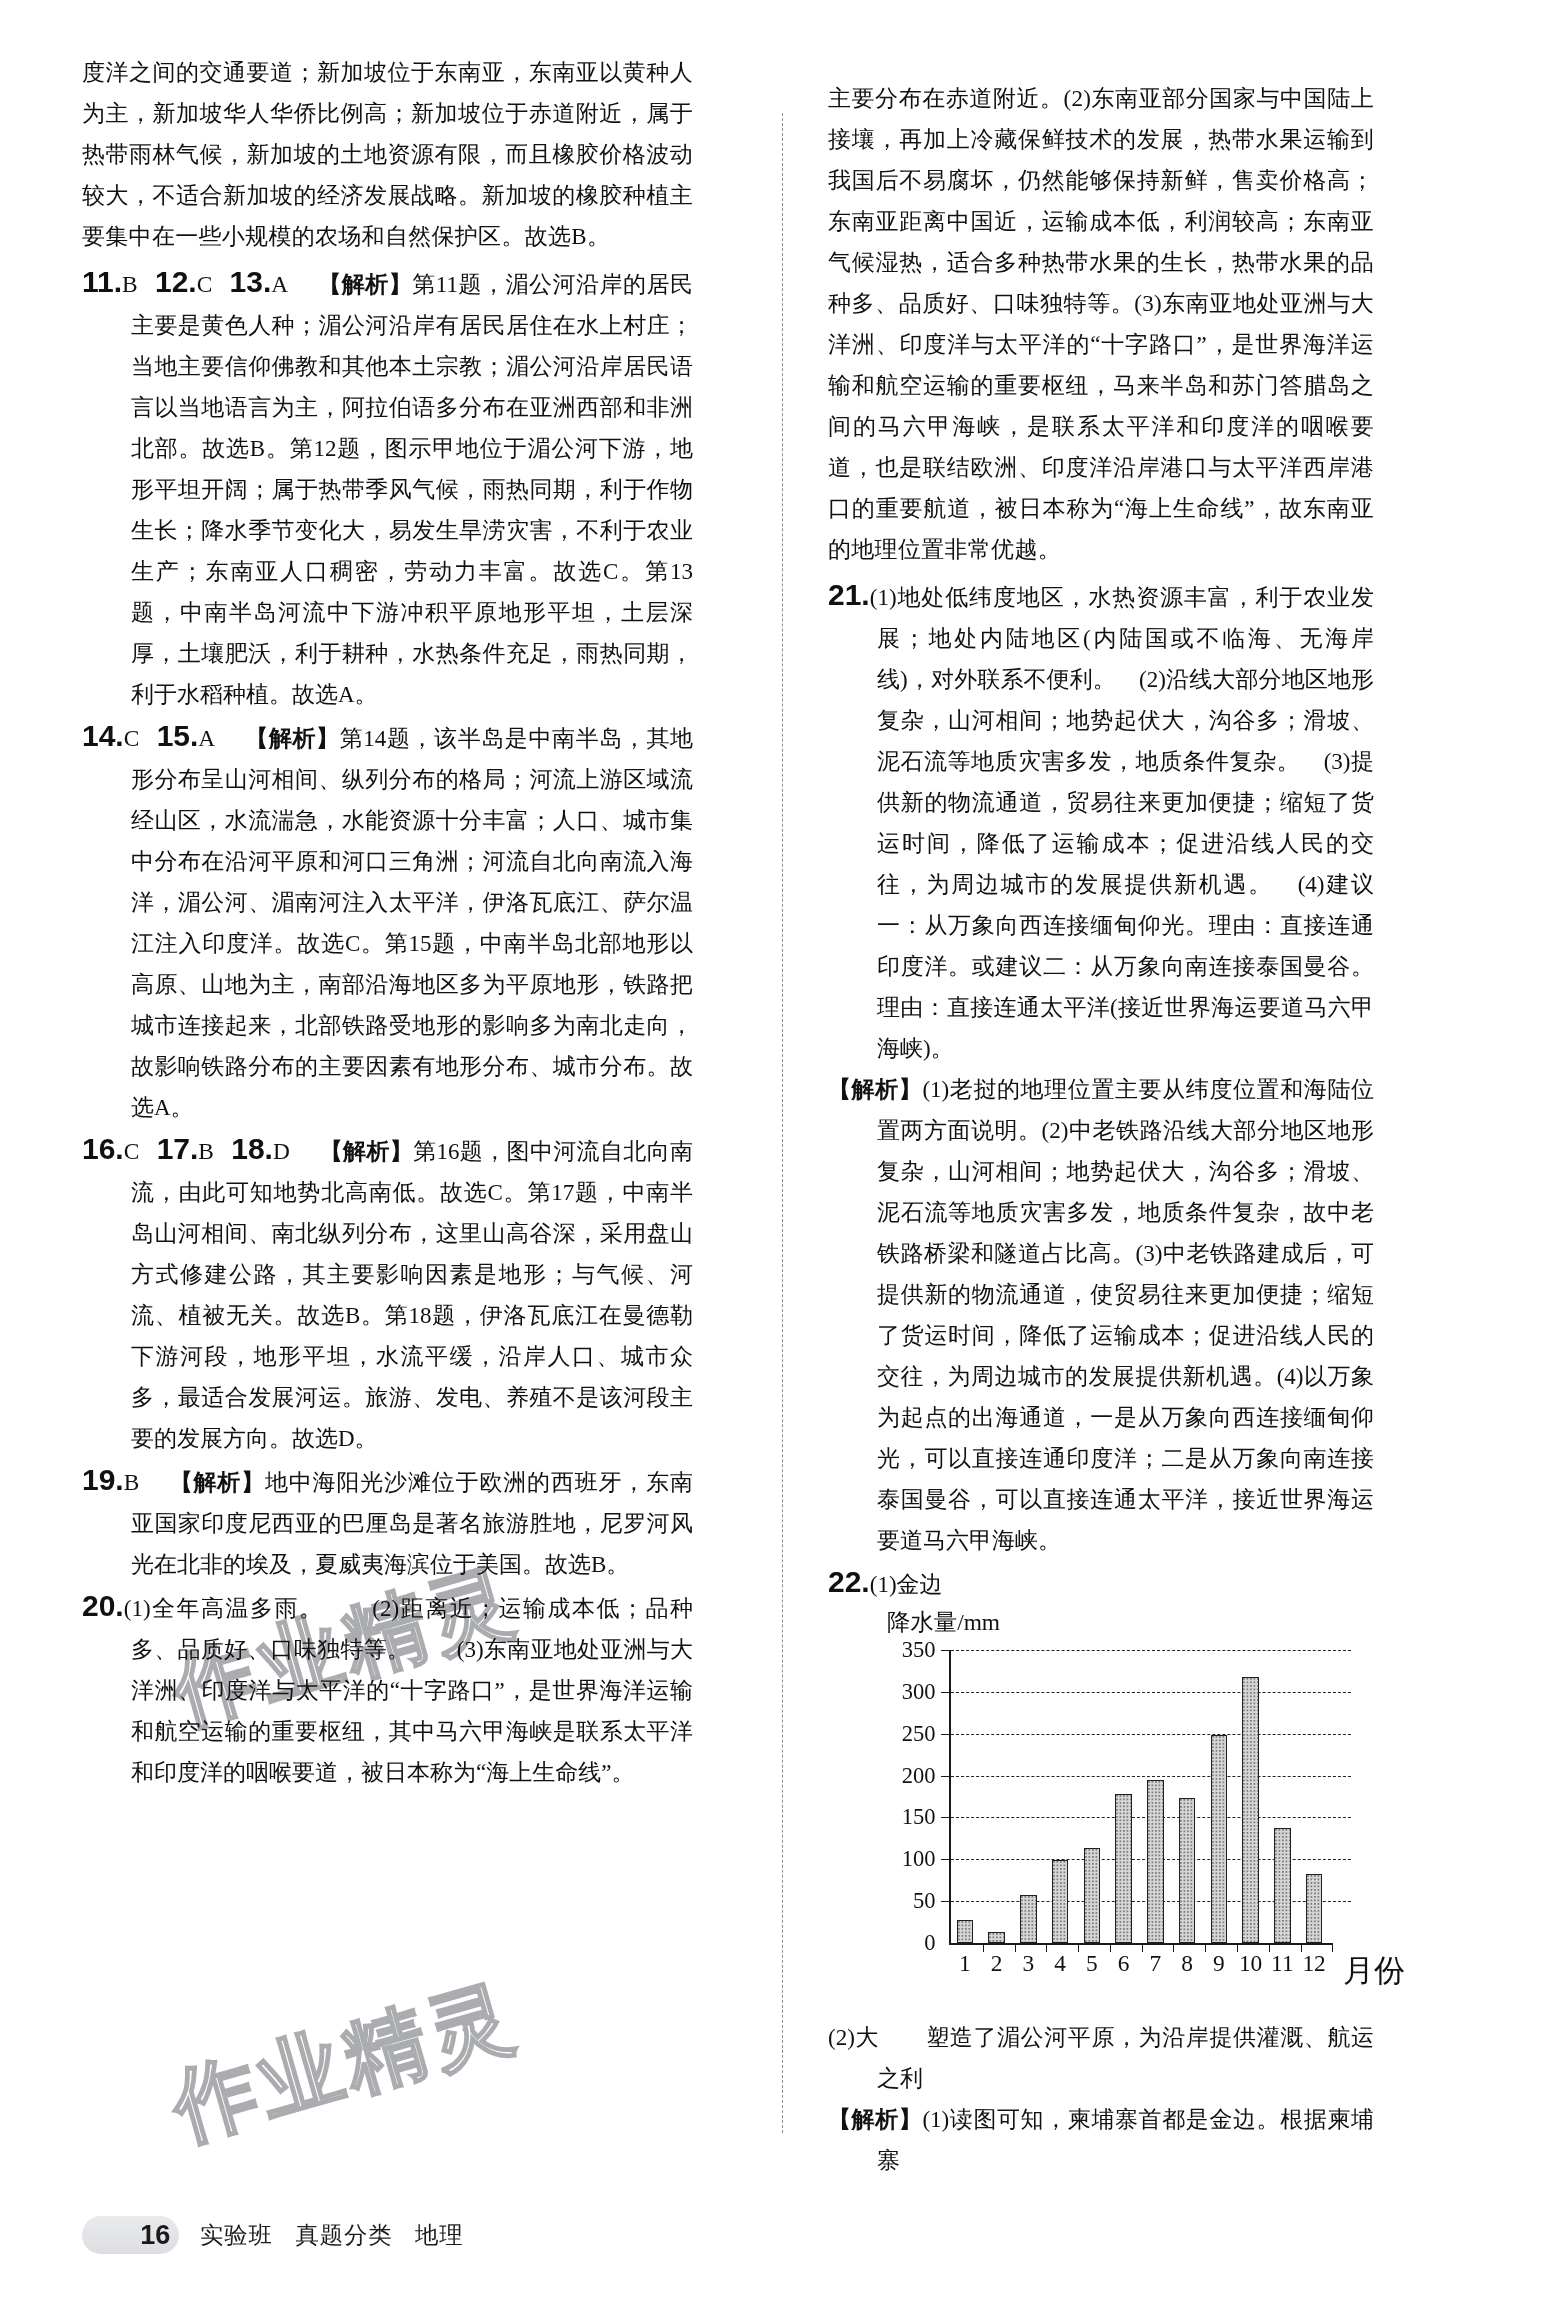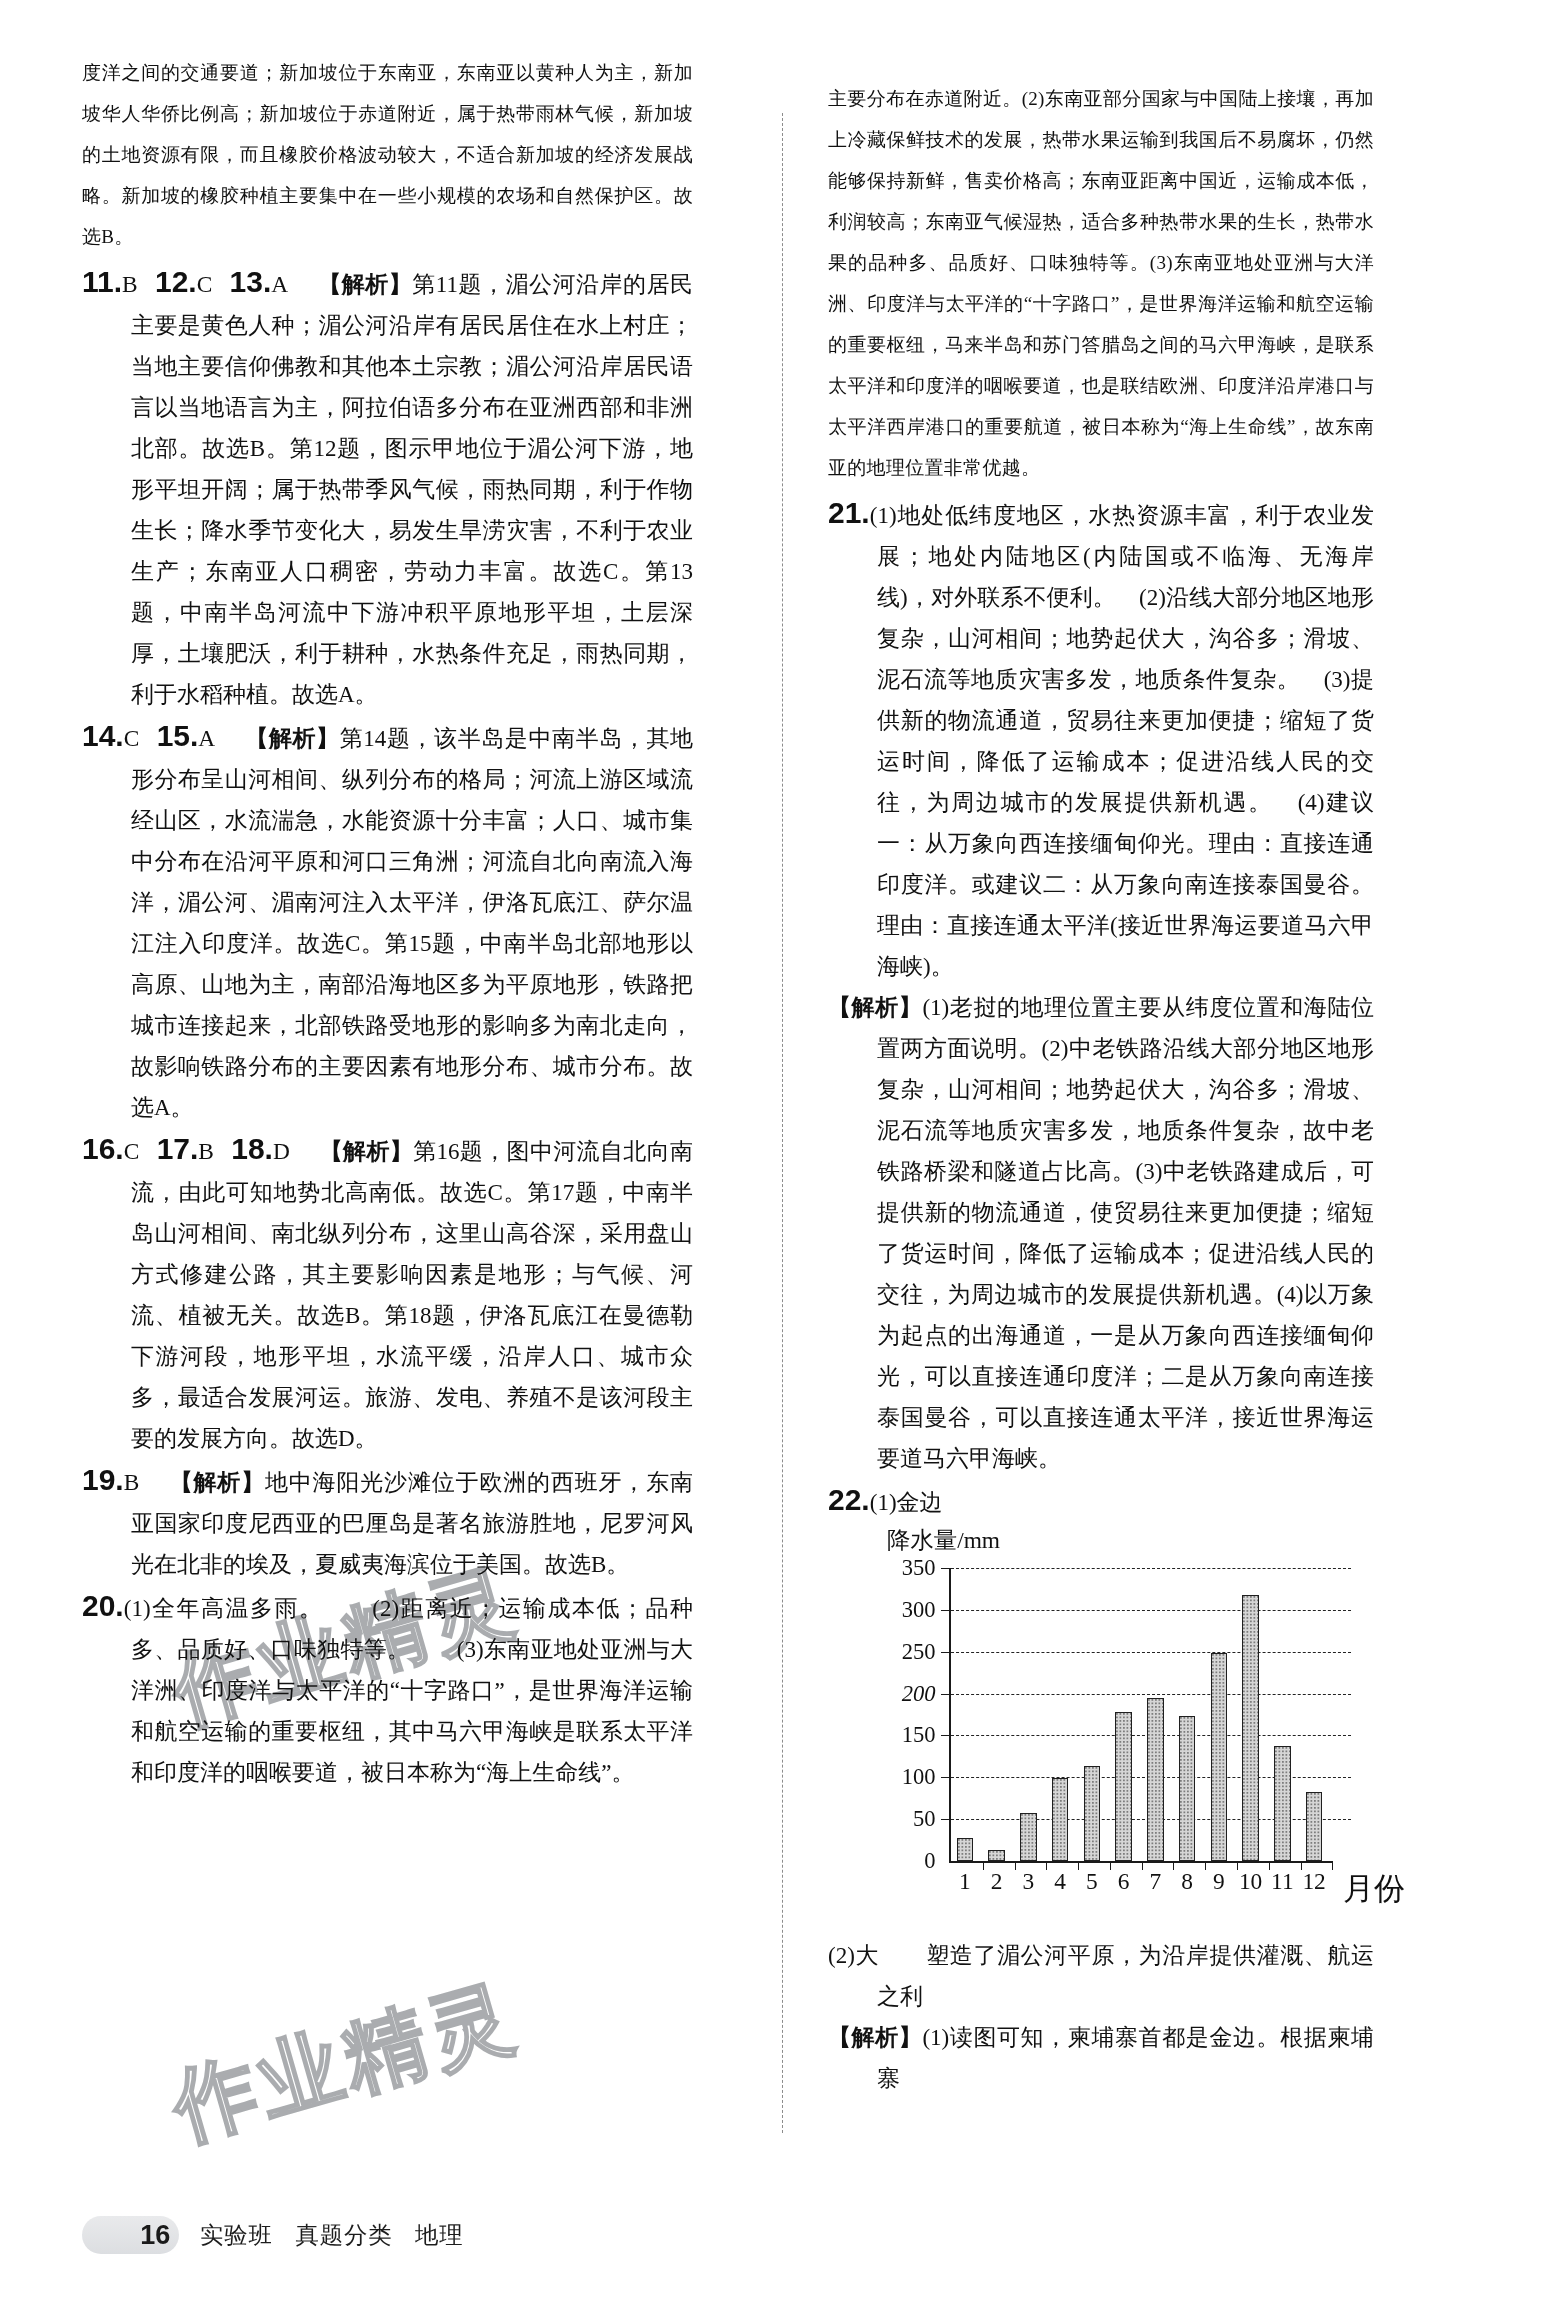--- a/index.html
+++ b/index.html
@@ -40,21 +40,21 @@
     position:absolute;
     left:782px; top:113px;
     width:0;
     height:2020px;
     border-left:1.7px dashed #8c8c8c;
     z-index:1;
   }
 
   
   .para{
-    font-size:19px;
+    font-size:23px;
     line-height:41px;
     text-align:justify;
     text-justify:inter-character;
     letter-spacing:0.3px;
     margin:0 0 0 0;
   }
   .block{ margin-bottom:3.5px; }
 
   
   .ansblock{
@@ -291,21 +291,21 @@
             <div class="ytick" style="top: 251px;"></div>
             <div class="ylabel" style="top: 251px;">50</div>
             <div class="gridline" style="top: 209px;"></div>
             <div class="ytick" style="top: 209px;"></div>
             <div class="ylabel" style="top: 209px;">100</div>
             <div class="gridline" style="top: 167px;"></div>
             <div class="ytick" style="top: 167px;"></div>
             <div class="ylabel" style="top: 167px;">150</div>
             <div class="gridline" style="top: 126px;"></div>
             <div class="ytick" style="top: 126px;"></div>
-            <div class="ylabel" style="top: 126px; font-style: italic;">200</div>
+            <div class="ylabel" style="top: 126px;">200</div>
             <div class="gridline" style="top: 84px;"></div>
             <div class="ytick" style="top: 84px;"></div>
             <div class="ylabel" style="top: 84px;">250</div>
             <div class="gridline" style="top: 42px;"></div>
             <div class="ytick" style="top: 42px;"></div>
             <div class="ylabel" style="top: 42px;">300</div>
             <div class="gridline" style="top: 0px;"></div>
             <div class="ytick" style="top: 0px;"></div>
             <div class="ylabel" style="top: 0px;">350</div>
             <div class="xtick" style="left: 32px;"></div>

